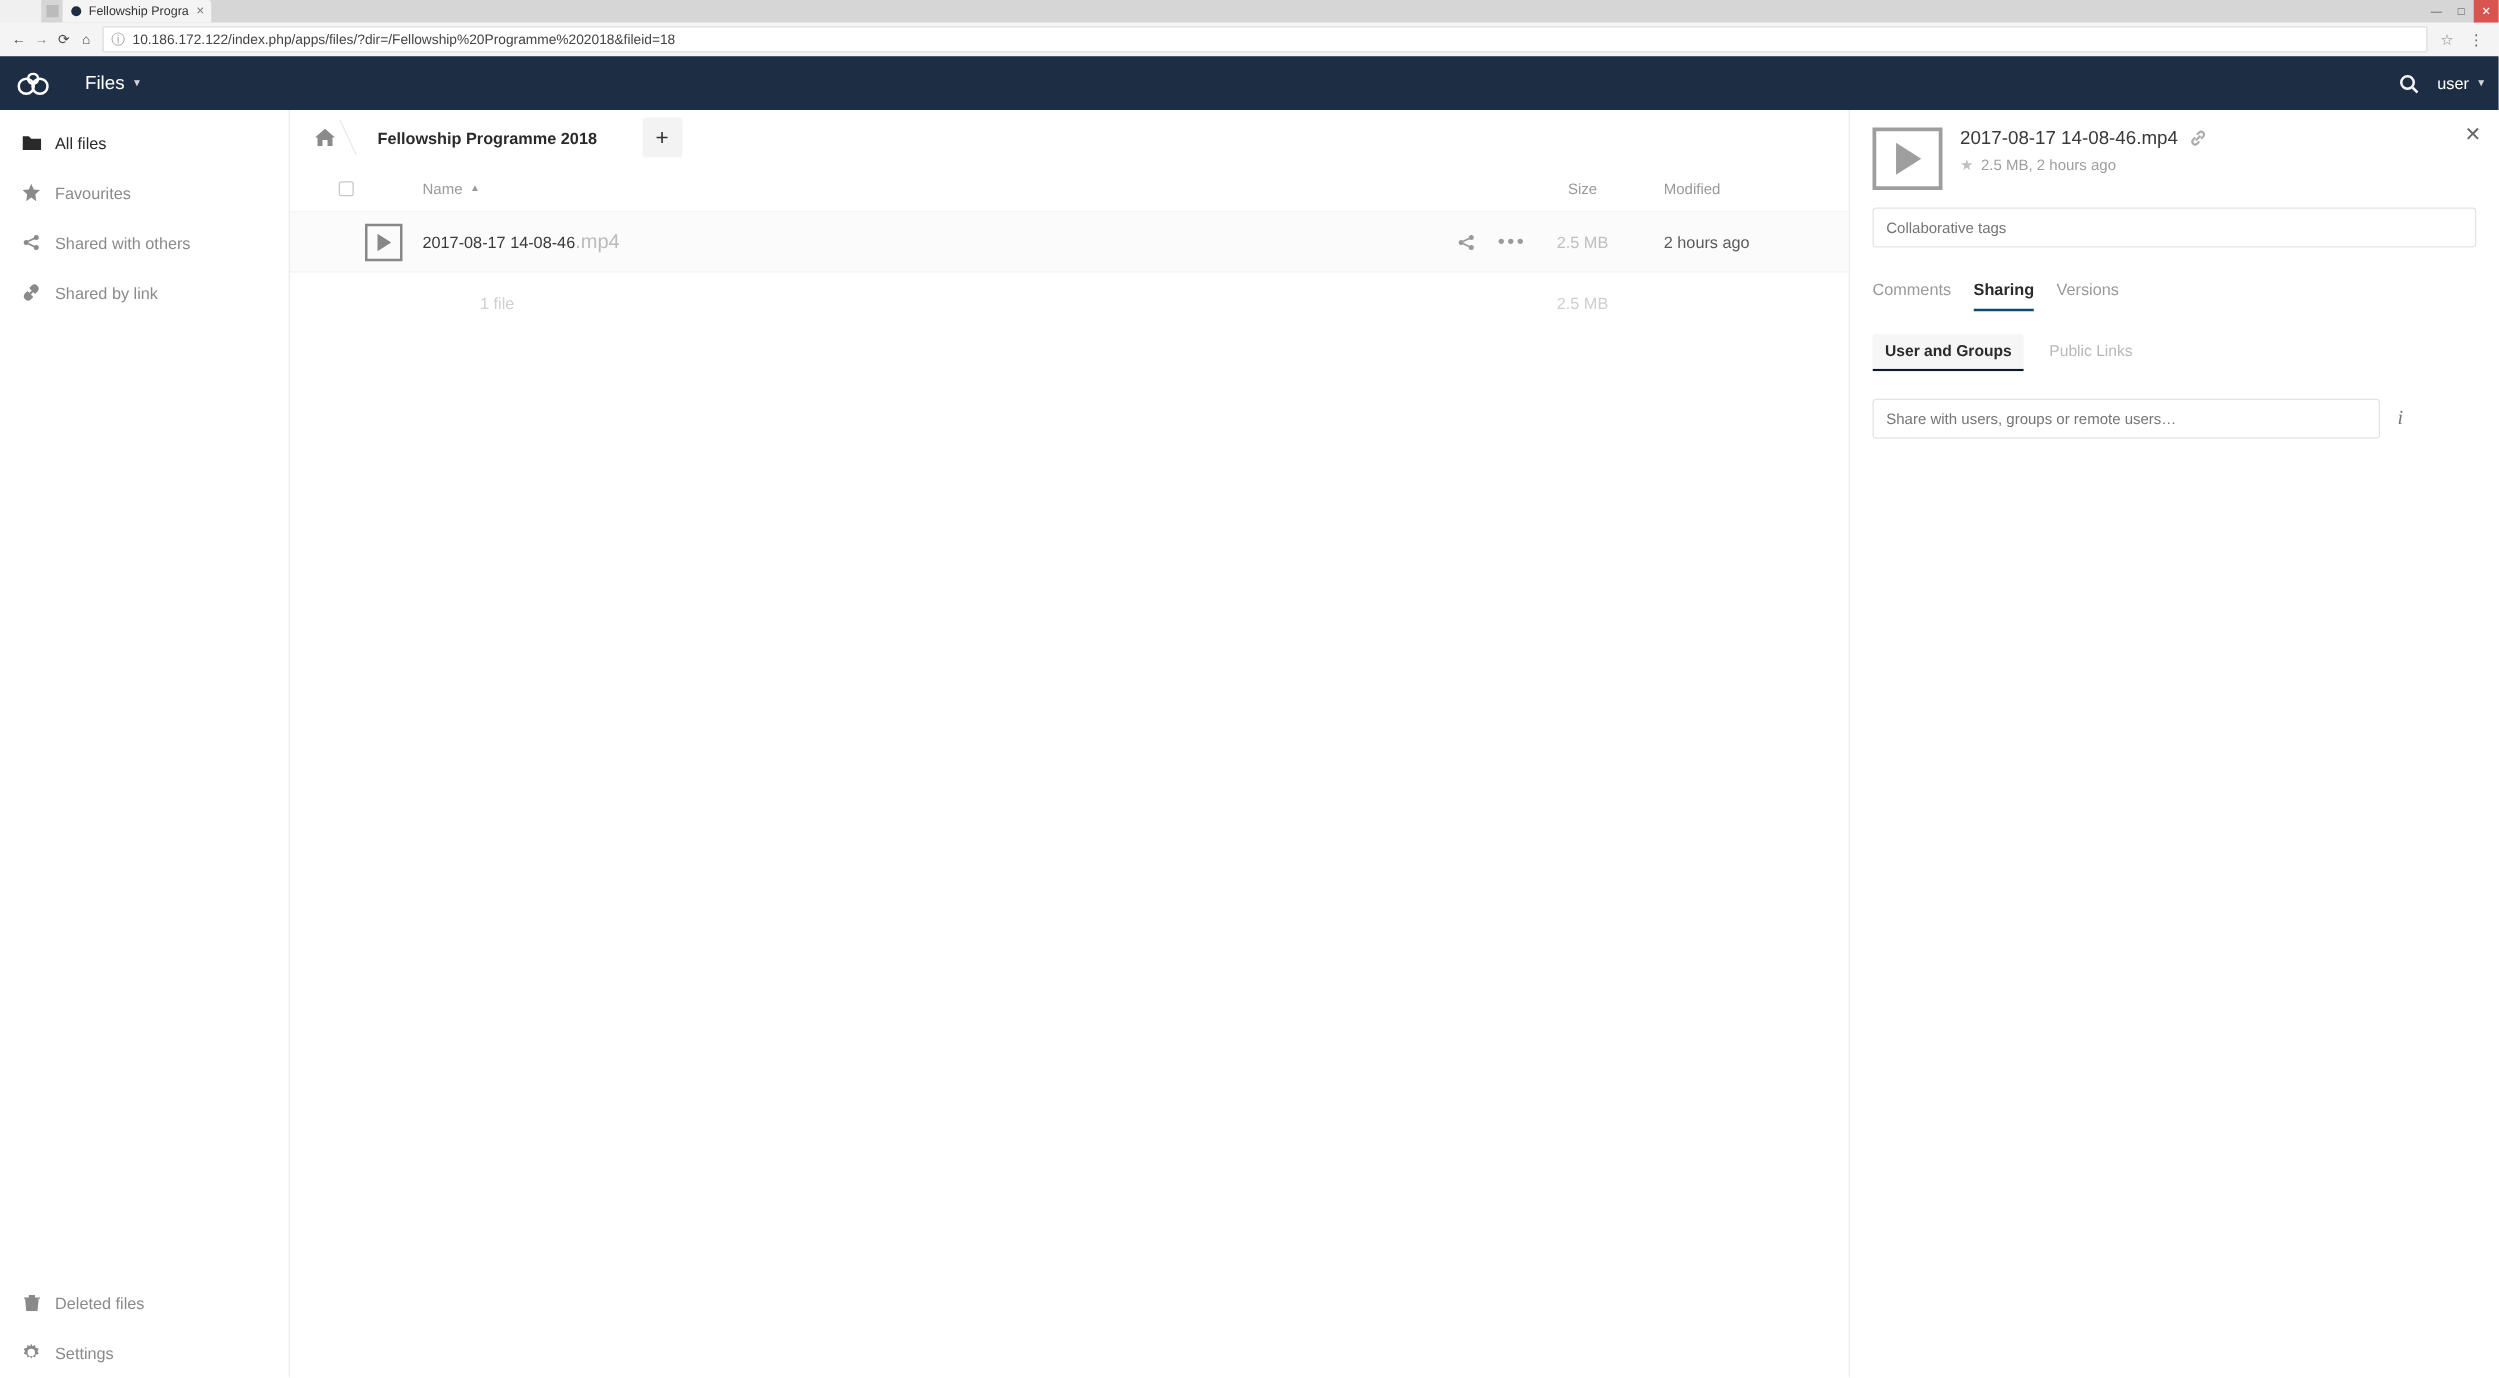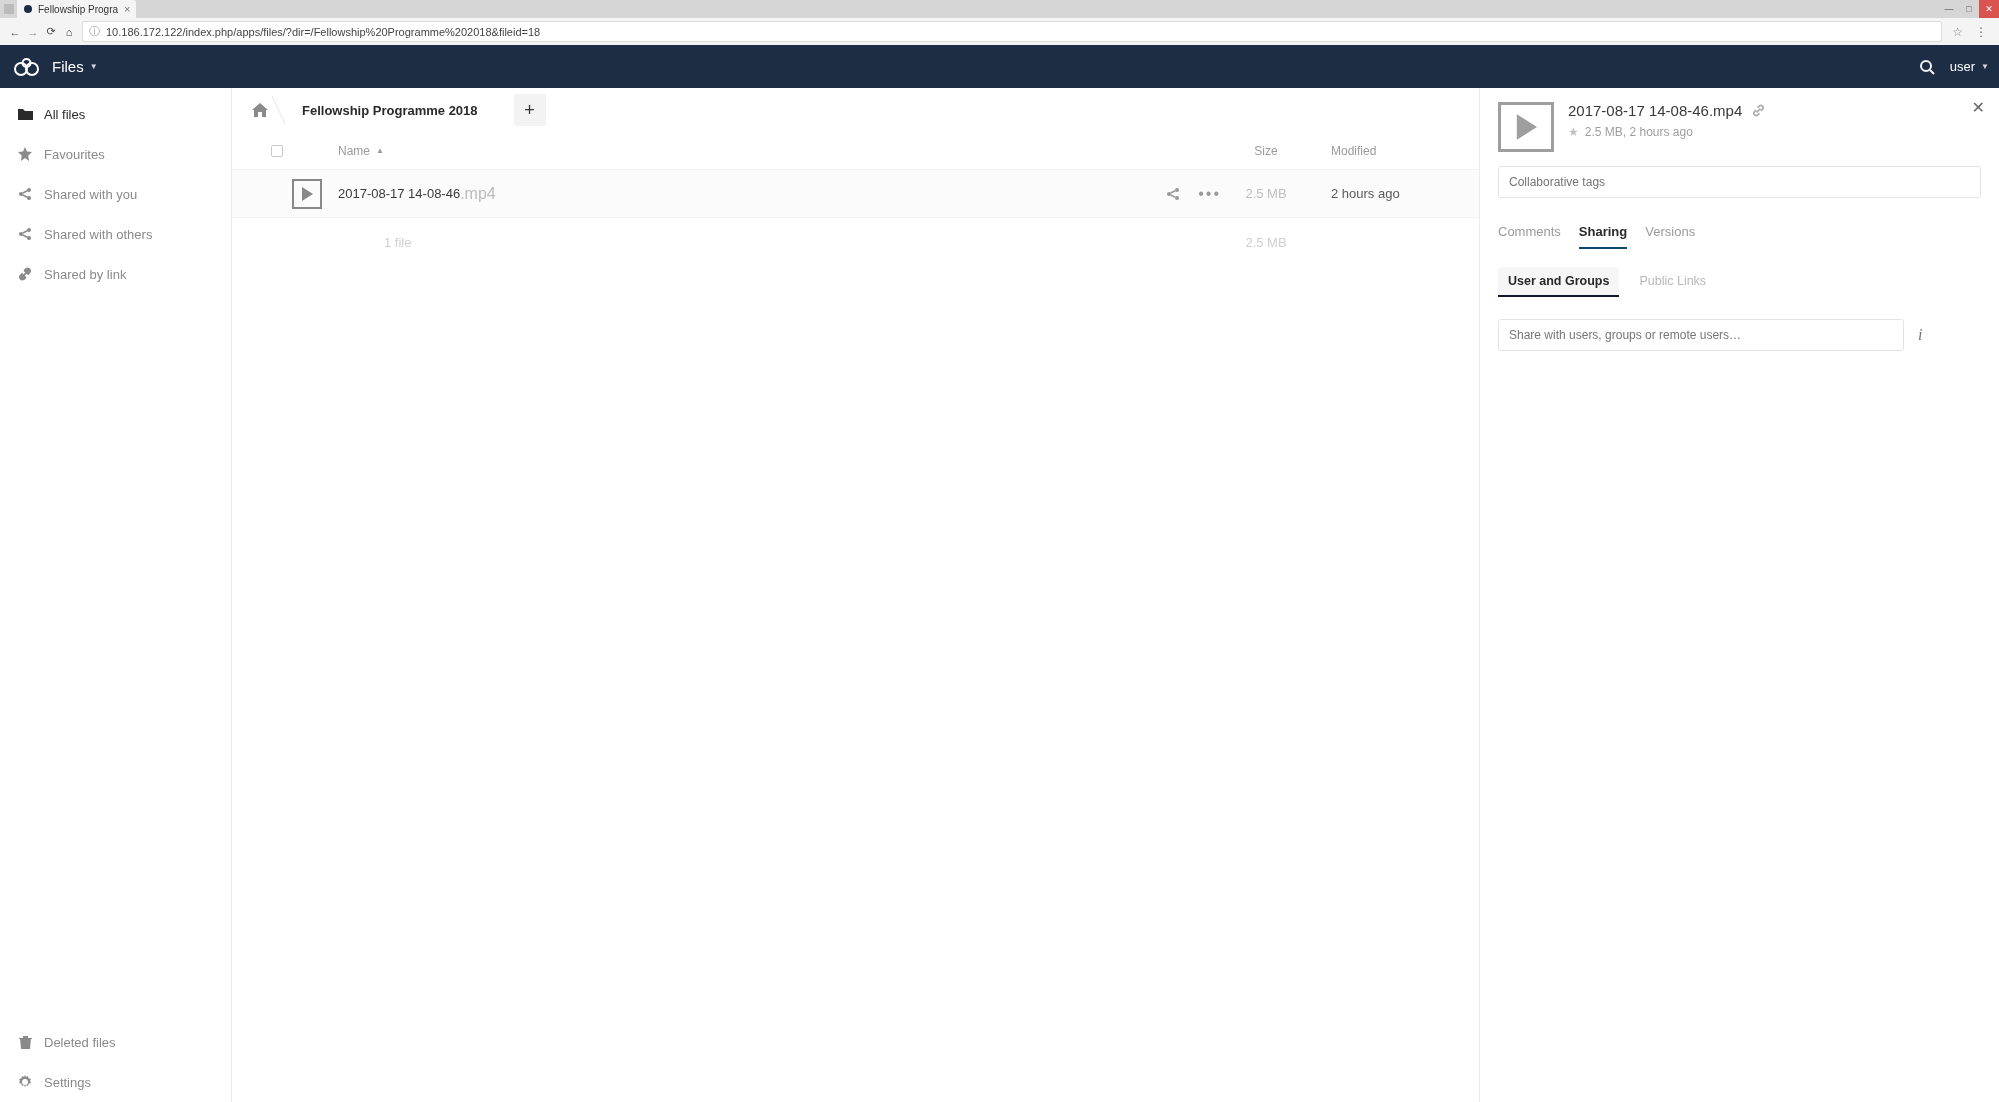--- a/index.html
+++ b/index.html
@@ -1,40 +1,40 @@
 <!DOCTYPE html>
 <html><head>
 <meta charset="utf-8">
 <style>
 * { margin: 0; padding: 0; box-sizing: border-box; font-family: "Segoe UI", "Helvetica Neue", Arial, sans-serif; }
 html, body { height: 100%; width: 100%; overflow: hidden; background: #fff; }
 
 
 .browser-chrome { height: 45px; background: #f0f0f0; border-bottom: 1px solid #d0d0d0; }
-.tab-bar { height: 18px; background: #d6d6d6; display: flex; align-items: stretch; position: relative; }
+.tab-bar { height: 18px; background: #d6d6d6; display: flex; align-items: stretch; position: relative; margin-left: 33px; }
 .tab-icon-favicon { width: 17px; height: 18px; display:flex; align-items:center; justify-content:center; }
 .browser-tab { display:flex; align-items:center; background:#f4f4f4; padding:0 6px; font-size:10px; color:#333; max-width:130px; border-top-right-radius: 3px; position:relative; }
 .browser-tab .bt-text { white-space:nowrap; overflow:hidden; text-overflow:clip; max-width:90px; }
 .browser-tab .bt-close { margin-left:6px; color:#777; font-size:11px; }
 .tab-bar .win-controls { position:absolute; right:0; top:0; height:18px; display:flex; }
 .tab-bar .win-controls div { width:20px; display:flex; align-items:center; justify-content:center; color:#555; font-size:9px; }
 .tab-bar .win-controls .wc-close { background:#d9534f; color:#fff; }
 .addr-row { height:27px; display:flex; align-items:center; padding:0 6px; font-size:11px; color:#555; background:#f4f4f4; }
 .addr-row .nav-btn { width:18px; text-align:center; color:#888; }
 .addr-row .nav-btn.enabled { color:#444; }
 .addr-row .addr-input { flex:1; background:#fff; border:1px solid #ddd; border-radius:2px; padding:2px 6px; margin:0 4px; font-size:11px; color:#444; display:flex; align-items:center; }
 .addr-right { display:flex; align-items:center; }
 .addr-right .star { color:#888; font-size:12px; margin:0 6px;}
 .addr-right .menu-dots { color:#666; font-size:12px; margin:0 6px;}
 
 
 .app-header { height: 43px; background: #1d2d44; color:#fff; display:flex; align-items:center; padding:0 10px; justify-content:space-between;}
 .app-header-left { display:flex; align-items:center; }
 .logo { width:34px; height:28px; display:flex; align-items:center; justify-content:center; }
-.app-name-wrap { display:flex; align-items:center; margin-left:8px; font-size:15px; font-weight:400; cursor:pointer;}
+.app-name-wrap { display:flex; align-items:center; margin-left:24px; font-size:15px; font-weight:400; cursor:pointer;}
 .app-name-wrap .caret { font-size:8px; margin-left:6px; opacity:.8;}
 .app-header-right { display:flex; align-items:center; }
 .header-icon { width:30px; height:30px; display:flex; align-items:center; justify-content:center; opacity:.95; cursor:pointer; }
 .user-menu { display:flex; align-items:center; margin-left:8px; font-size:13px; cursor:pointer; }
 .user-menu .caret { font-size:8px; margin-left:6px; opacity:.8;}
 
 
 .workspace { position:absolute; top:88px; bottom:0; left:0; right:0; display:flex; }
 .sidebar { width:232px; border-right:1px solid #ebebeb; display:flex; flex-direction:column; padding-top:6px; }
 .side-nav { flex:1; }
@@ -204,31 +204,20 @@
       </div>
       <div class="side-item">
         <span class="si-icon">
           <svg width="14" height="14" viewBox="0 0 14 14">
               <circle cx="3" cy="7" r="2"></circle>
               <circle cx="11" cy="3" r="2"></circle>
               <circle cx="11" cy="11" r="2"></circle>
               <path d="M4.7 6L9.3 3.8M4.7 8L9.3 10.2" stroke="#8a8a8a" stroke-width="1.5"></path>
             </svg>
         </span>
-        <span>Shared with you</span>
-      </div>
-      <div class="side-item">
-        <span class="si-icon">
-          <svg width="14" height="14" viewBox="0 0 14 14">
-              <circle cx="3" cy="7" r="2"></circle>
-              <circle cx="11" cy="3" r="2"></circle>
-              <circle cx="11" cy="11" r="2"></circle>
-              <path d="M4.7 6L9.3 3.8M4.7 8L9.3 10.2" stroke="#8a8a8a" stroke-width="1.5"></path>
-            </svg>
-        </span>
         <span>Shared with others</span>
       </div>
       <div class="side-item">
         <span class="si-icon">
           <svg width="14" height="14" viewBox="0 0 14 14" fill="none" stroke="#8a8a8a" stroke-width="1.8">
               <path d="M5 9l4-4M6 4l2-2a2.5 2.5 0 013.5 3.5l-2 2M8 10l-2 2A2.5 2.5 0 012.5 8.5l2-2"></path>
             </svg>
         </span>
         <span>Shared by link</span>
       </div>

